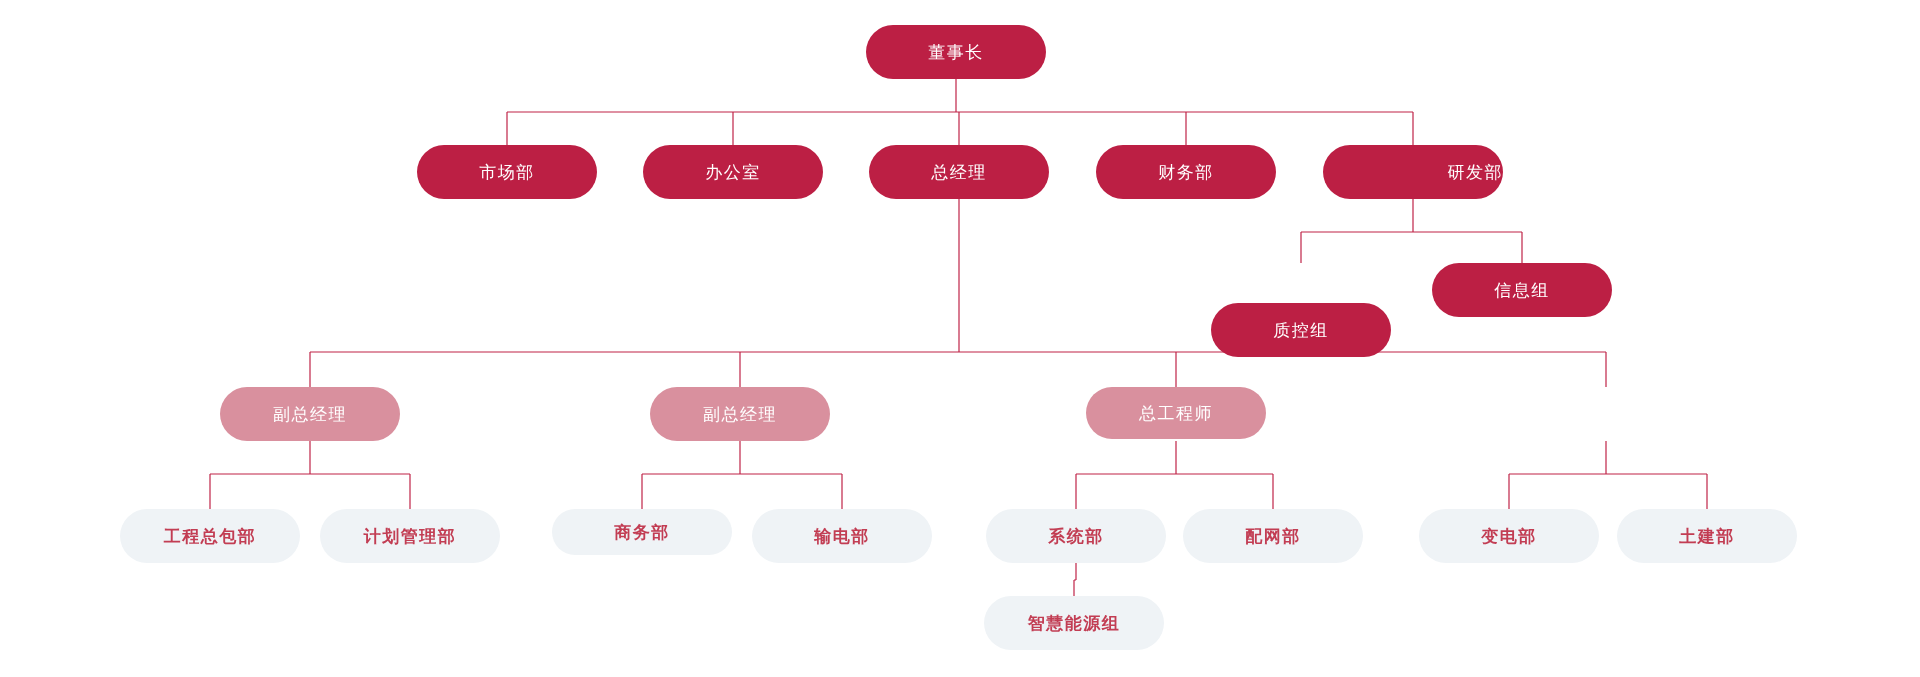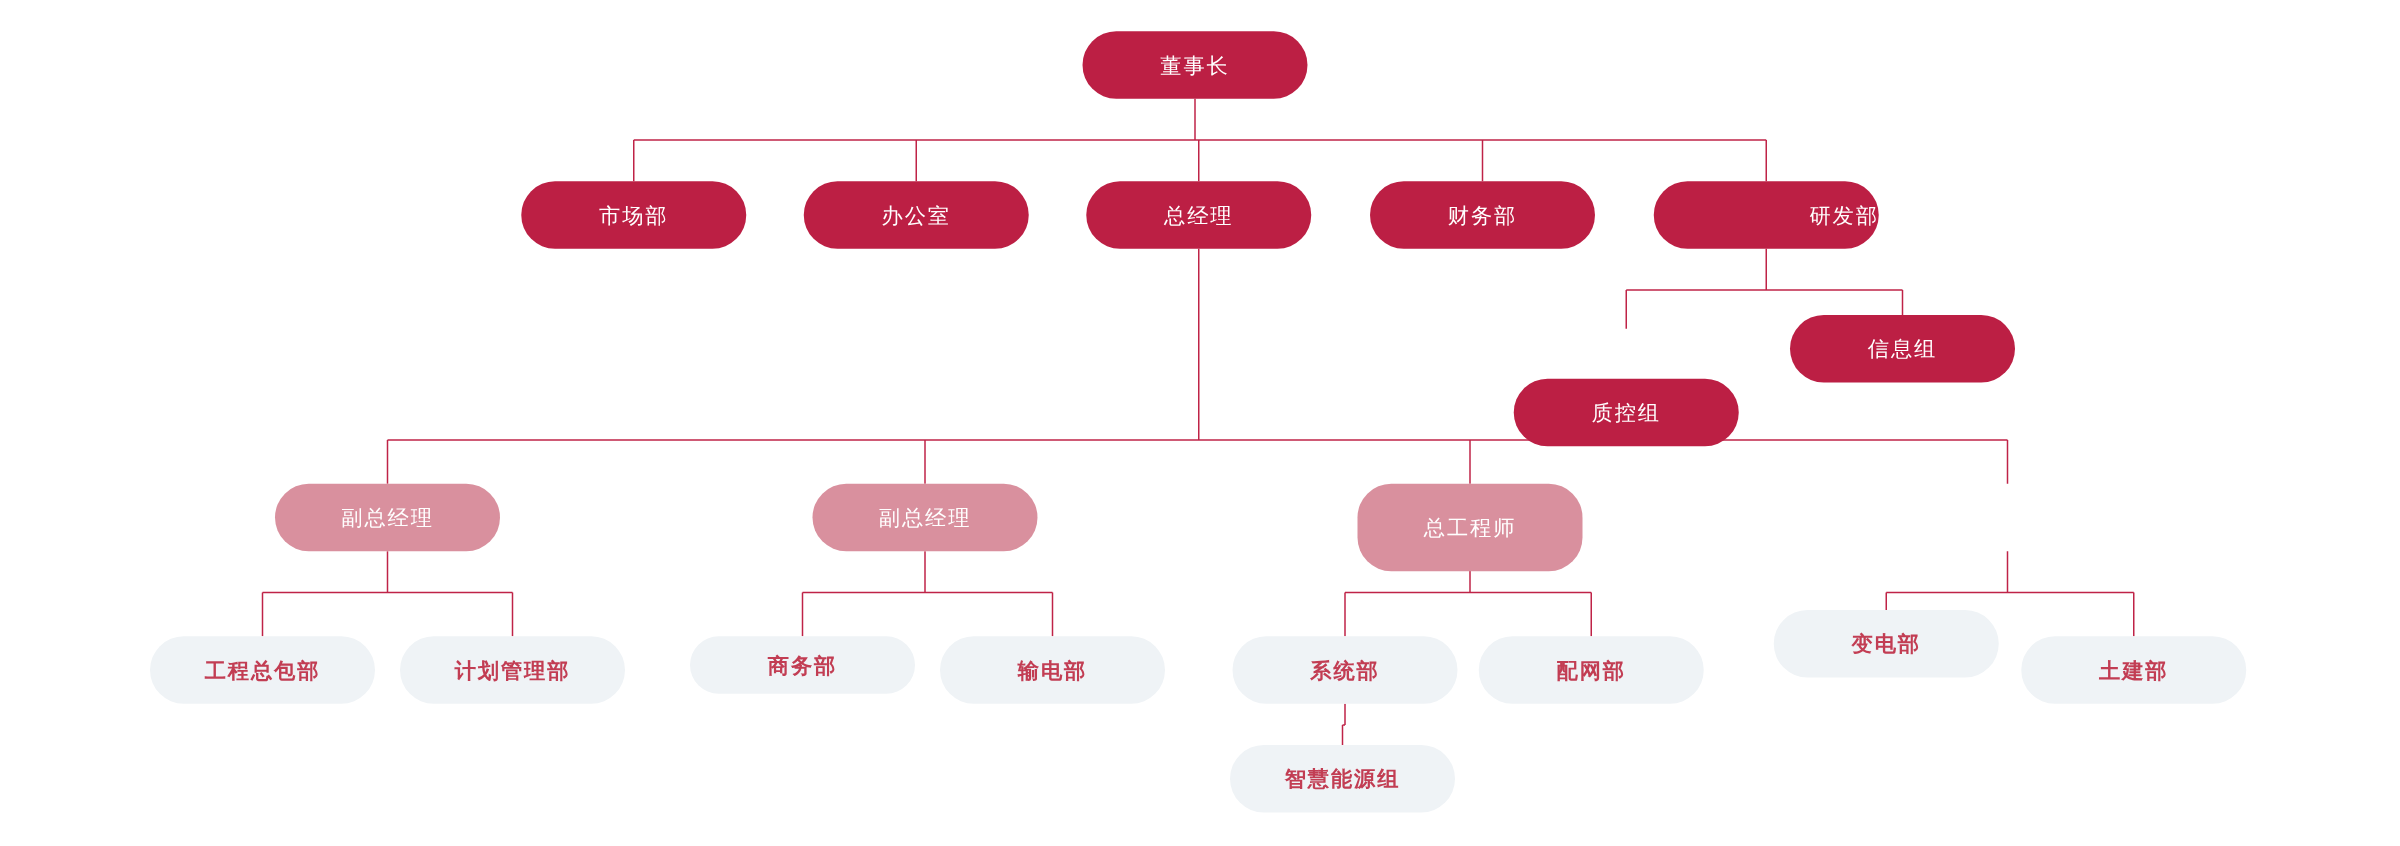--- a/index.html
+++ b/index.html
@@ -107,51 +107,51 @@
     </div>
     <div class="node tier-primary" style="left: 1096px; top: 145px; width: 180px; height: 54px; border-radius: 27px;">
       <span>财务部</span>
     </div>
     <div class="node tier-primary" style="left: 1323px; top: 145px; width: 180px; height: 54px; border-radius: 27px; justify-content: flex-end;">
       <span>研发部</span>
     </div>
     <div class="node tier-primary" style="left: 1211px; top: 263px; width: 180px; height: 54px; border-radius: 27px; margin-top: 40px;">
       <span>质控组</span>
     </div>
-    <div class="node tier-primary" style="left: 1432px; top: 252px; width: 180px; height: 54px; border-radius: 27px;">
+    <div class="node tier-primary" style="left: 1432px; top: 263px; width: 180px; height: 54px; border-radius: 27px;">
       <span>信息组</span>
     </div>
     <div class="node tier-secondary" style="left: 220px; top: 387px; width: 180px; height: 54px; border-radius: 27px;">
       <span>副总经理</span>
     </div>
     <div class="node tier-secondary" style="left: 650px; top: 387px; width: 180px; height: 54px; border-radius: 27px;">
       <span>副总经理</span>
     </div>
-    <div class="node tier-secondary" style="left: 1086px; top: 387px; width: 180px; height: 70px; border-radius: 27px;">
+    <div class="node tier-secondary" style="left: 1086px; top: 387px; width: 180px; height: 52px; border-radius: 27px;">
       <span>总工程师</span>
     </div>
     <div class="node tier-leaf" style="left: 120px; top: 509px; width: 180px; height: 54px; border-radius: 27px;">
       <span>工程总包部</span>
     </div>
     <div class="node tier-leaf" style="left: 320px; top: 509px; width: 180px; height: 54px; border-radius: 27px;">
       <span>计划管理部</span>
     </div>
     <div class="node tier-leaf" style="left: 552px; top: 509px; width: 180px; height: 46px; border-radius: 27px;">
       <span>商务部</span>
     </div>
     <div class="node tier-leaf" style="left: 752px; top: 509px; width: 180px; height: 54px; border-radius: 27px; align-items: center;">
       <span>输电部</span>
     </div>
     <div class="node tier-leaf" style="left: 986px; top: 509px; width: 180px; height: 54px; border-radius: 27px;">
       <span>系统部</span>
     </div>
     <div class="node tier-leaf" style="left: 1183px; top: 509px; width: 180px; height: 54px; border-radius: 27px;">
       <span>配网部</span>
     </div>
-    <div class="node tier-leaf" style="left: 1419px; top: 488px; width: 180px; height: 54px; border-radius: 27px;">
+    <div class="node tier-leaf" style="left: 1419px; top: 509px; width: 180px; height: 54px; border-radius: 27px;">
       <span>变电部</span>
     </div>
     <div class="node tier-leaf" style="left: 1617px; top: 509px; width: 180px; height: 54px; border-radius: 27px;">
       <span>土建部</span>
     </div>
     <div class="node tier-leaf" style="left: 984px; top: 596px; width: 180px; height: 54px; border-radius: 27px; text-align: right;">
       <span>智慧能源组</span>
     </div>
   </div>
 

